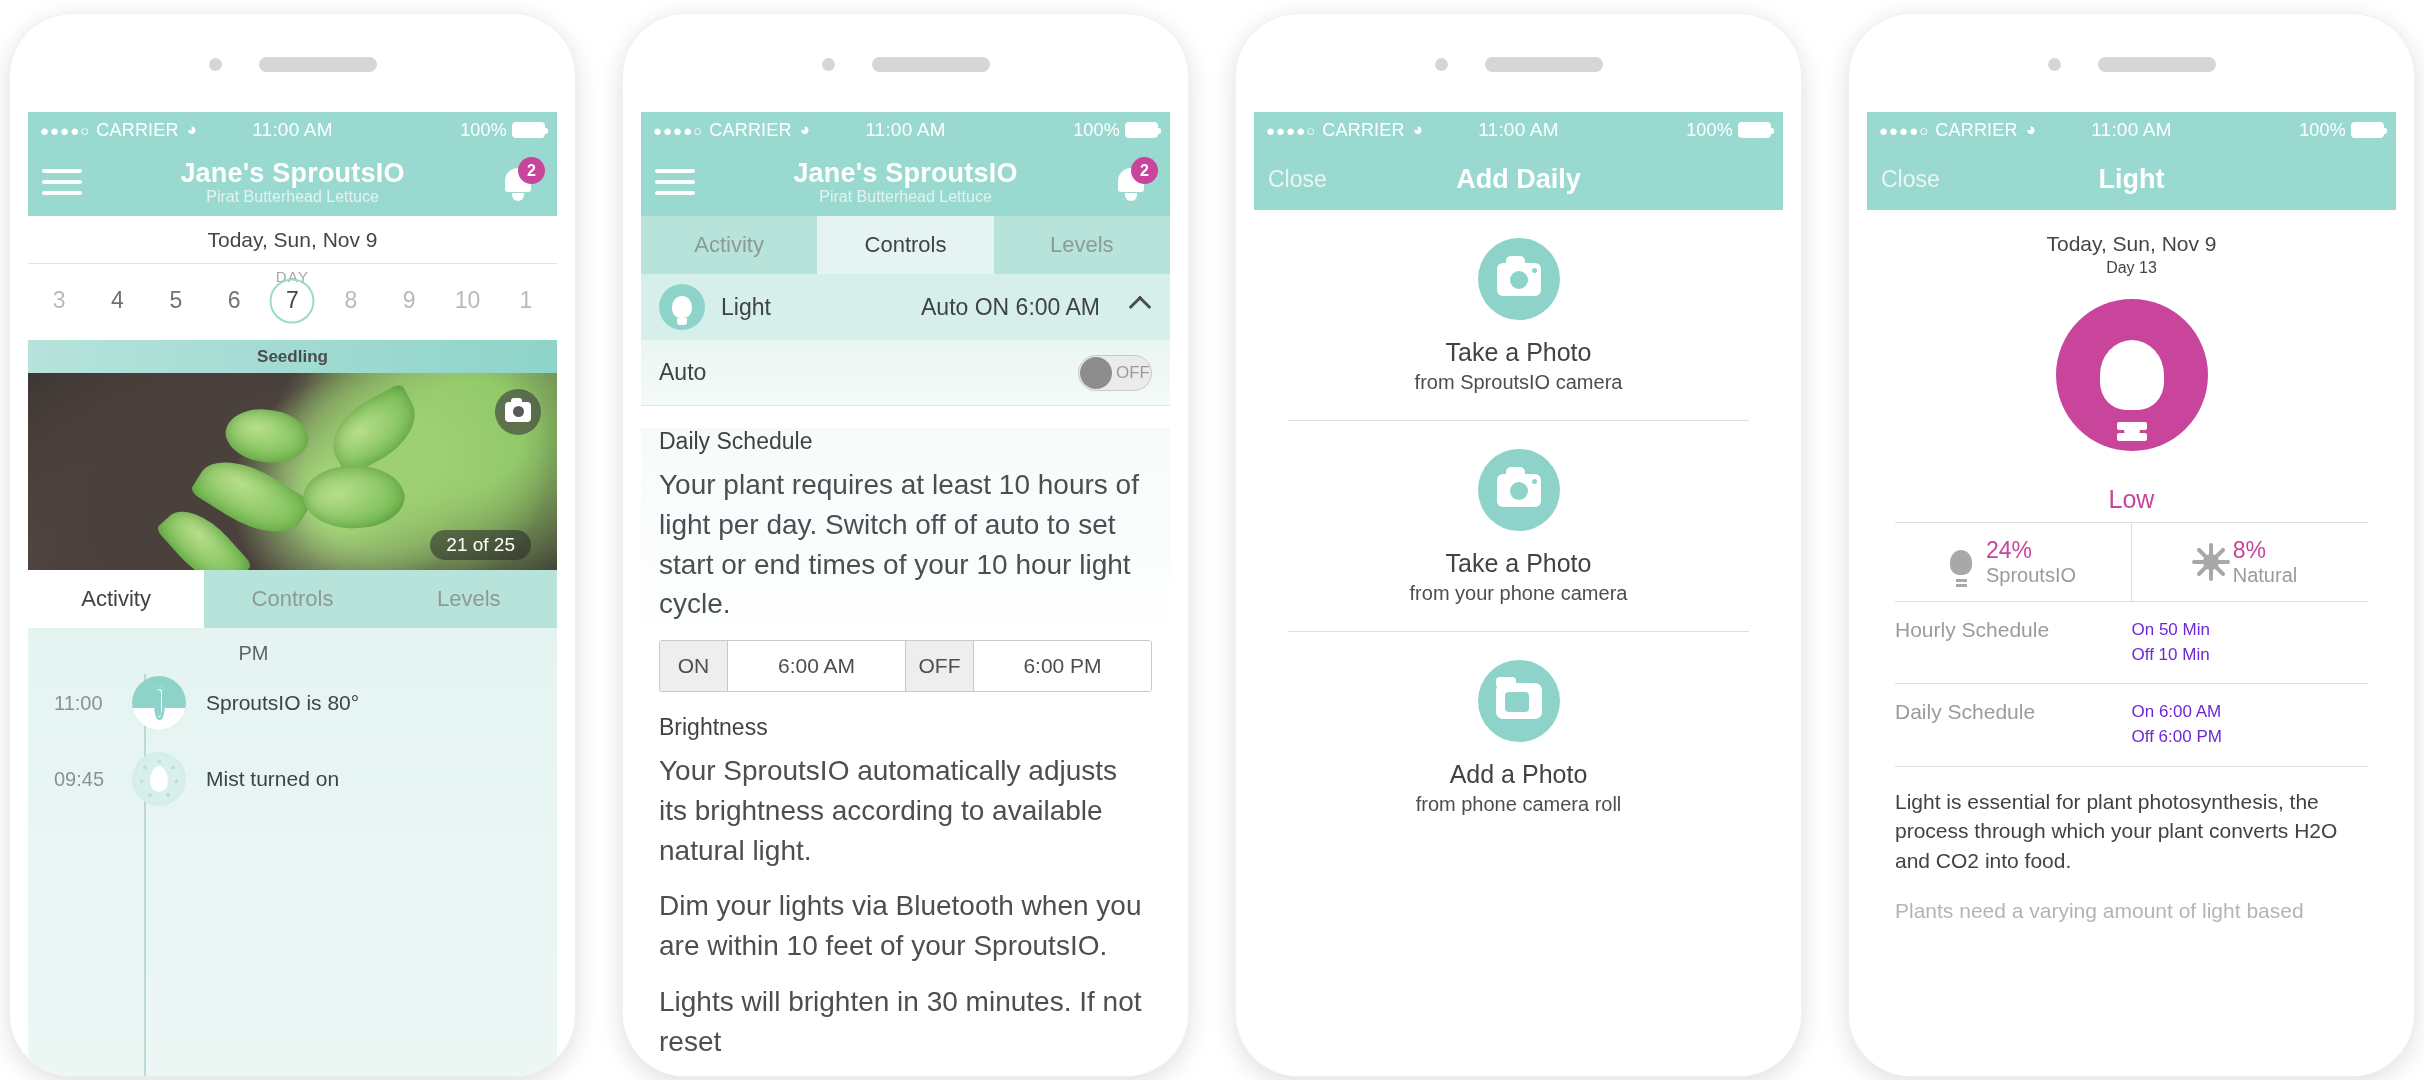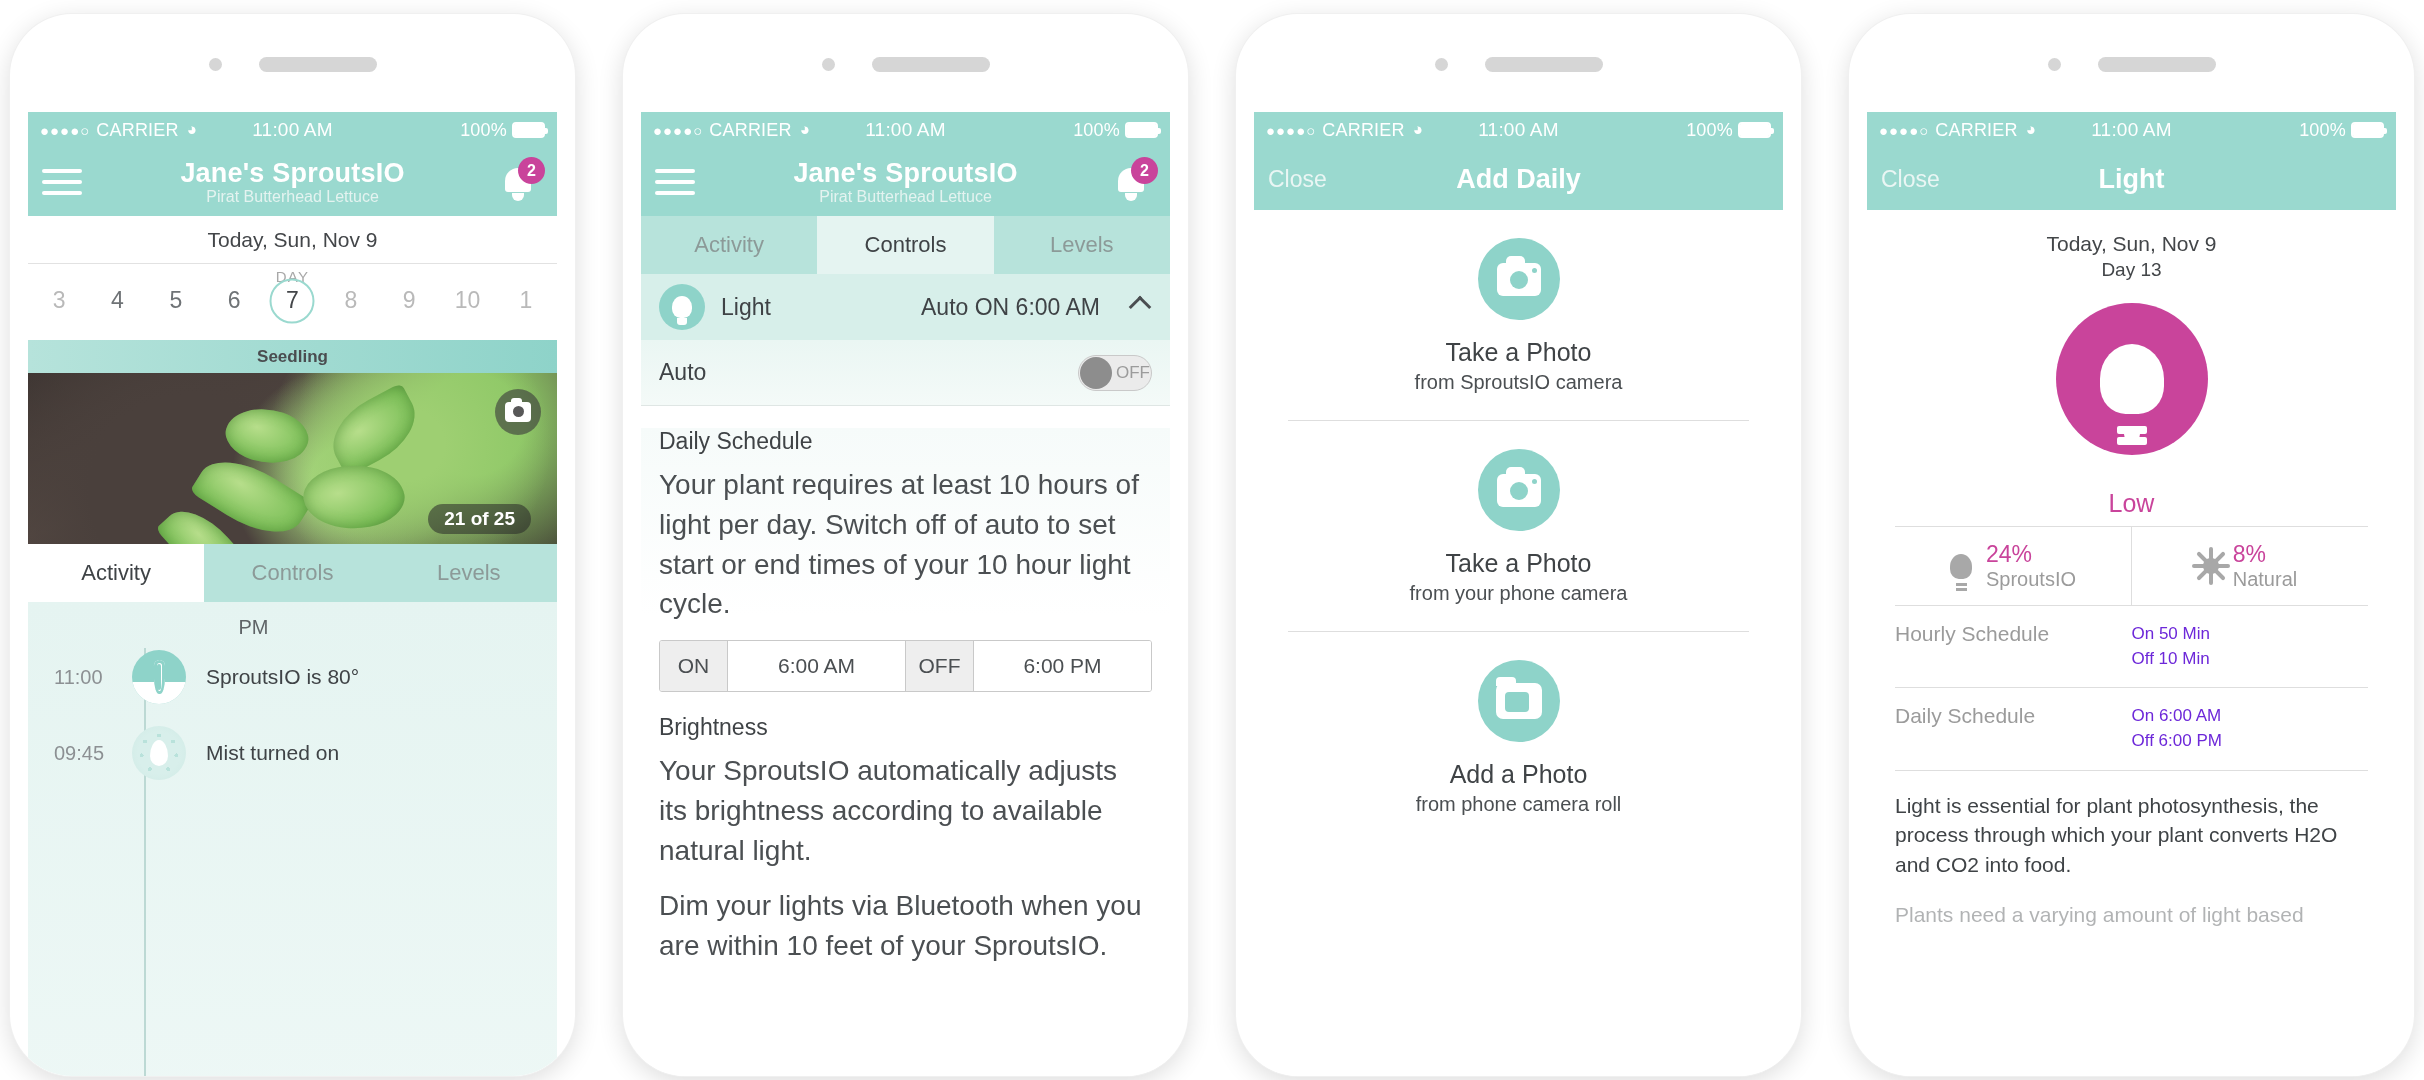--- a/index.html
+++ b/index.html
@@ -155,29 +155,28 @@
     transform:translate(-50%,-50%);
     width:41px; height:41px; border-radius:50%;
     border:2px solid #9ad9cf;
   }
   .stage-bar {
     height: 33px; background: linear-gradient(90deg,#b6e3db,#8ed3c9);
     display:flex; align-items:center; justify-content:center;
     font-size:17px; font-weight:bold; color:#4a4d50;
   }
   .plant-photo {
-    position:relative; height: 171px;
+    position:relative; height: 197px;
     background:
       radial-gradient(circle at 72% 42%, #9ecf72 0 9%, rgba(158,207,114,0) 36%),
       radial-gradient(circle at 84% 30%, #8cc765 0 11%, rgba(140,199,101,0) 38%),
       radial-gradient(circle at 60% 62%, #a5d47d 0 10%, rgba(165,212,125,0) 34%),
       radial-gradient(circle at 30% 70%, #4a403c 0 25%, rgba(74,64,60,0) 60%),
       linear-gradient(160deg,#3b3330 0%,#564a44 45%,#3a3230 100%);
     overflow:hidden;
-    font-weight:bold;
   }
   .leaf {
     position:absolute;
     background: radial-gradient(ellipse at 35% 40%, #b7de8b, #7bbf57 70%, #5c9e42);
     border-radius: 60% 10% 60% 10%;
     box-shadow: inset 0 0 14px rgba(60,110,40,.45);
   }
   .photo-count {
     position:absolute; right: 26px; bottom: 10px;
     background: rgba(40,40,40,.55); color:#fff;
@@ -363,21 +362,21 @@
   .opt-roll .tab2 { position:absolute; left:0; top:-6px; width:20px; height:9px;
                     background:#fff; border-radius:4px 4px 0 0; }
   .opt-roll .cut { position:absolute; left:9px; top:9px; width:24px; height:20px;
                    border-radius:4px; background:#8ed3c9; }
   .opt-title { font-size: 25px; color:#3f4346; }
   .opt-sub { font-size: 20px; color:#4b4f52; margin-top: 4px; }
 
   
   .light-head { text-align:center; padding-top: 22px; }
   .light-head .d1 { font-size:21px; color:#434649; }
-  .light-head .d2 { font-size:19px; color:#434649; margin-top:3px; }
+  .light-head .d2 { font-size:16px; color:#434649; margin-top:3px; }
   .big-bulb {
     width: 152px; height:152px; border-radius:50%;
     background:#c9449b; margin: 22px auto 0;
     display:flex; align-items:center; justify-content:center; position:relative;
   }
   .big-bulb .glyph {
     width: 64px; height: 70px; background:#fff;
     border-radius: 50% 50% 40% 40%;
     position:relative;
   }
@@ -610,20 +609,21 @@
         <p>Your plant requires at least 10 hours of light per day. Switch off of auto to set start or end times of your 10 hour light cycle.</p>
         <div class="sched-box">
           <div class="sb-key">ON</div>
           <div class="sb-val">6:00 AM</div>
           <div class="sb-key">OFF</div>
           <div class="sb-val">6:00 PM</div>
         </div>
         <h3>Brightness</h3>
         <p>Your SproutsIO automatically adjusts its brightness according to available natural light.</p>
         <p>Dim your lights via Bluetooth when you are within 10 feet of your SproutsIO.</p>
+        <p>Lights will brighten in 30 minutes. If not reset</p>
       </div>
 
     </div>
   </div>
 
   <div class="phone">
     <div class="phone-top">
       <div class="cam-dot"></div>
       <div class="speaker"></div>
     </div>

